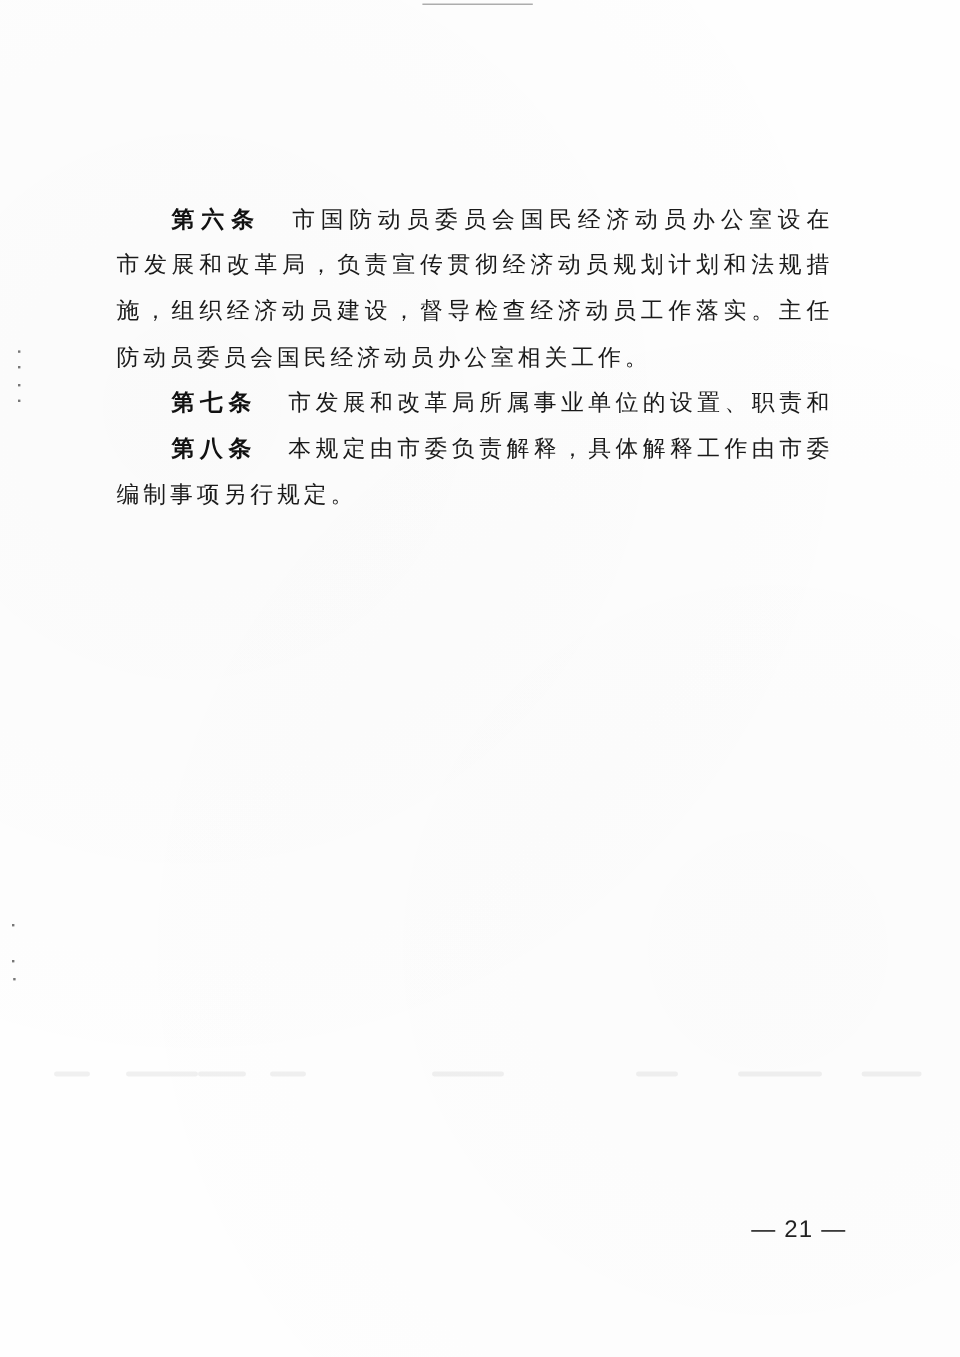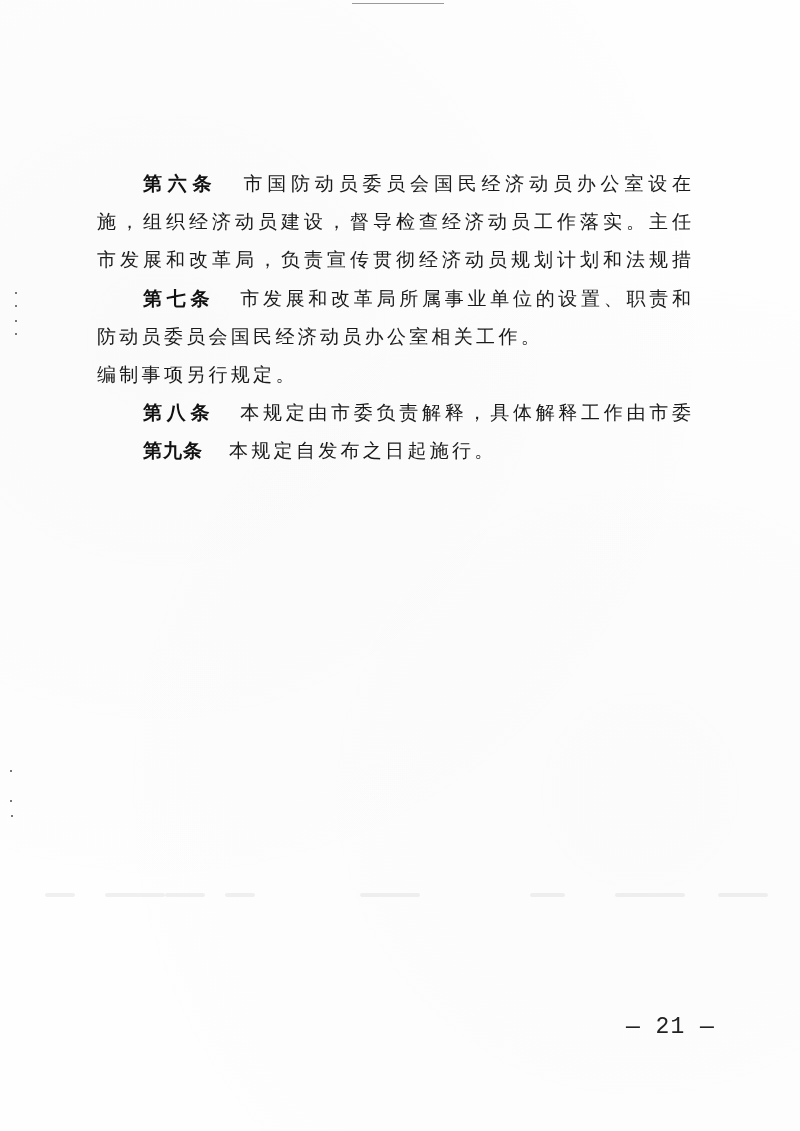--- a/index.html
+++ b/index.html
@@ -58,24 +58,24 @@
     font-family: "DejaVu Sans", "Liberation Sans", sans-serif;
     font-weight: bold;
     letter-spacing: 1px;
     margin-right: 26px;
     color: #111;
   }
   .page-number {
     position: absolute;
     left: 626px;
     top: 1014px;
-    font-size: 23px;
+    font-size: 20px;
     color: #222;
     letter-spacing: 1px;
-    font-family: Liberation Mono, monospace;
+    font-family: Liberation Sans, sans-serif;
   }
   .margin-mark {
     position: absolute;
     width: 2px;
     height: 2px;
     background: #777;
   }
   .bleed {
     position: absolute;
     top: 893px;
@@ -105,32 +105,29 @@
   <div class="bleed" style="left:360px;width:60px;"></div>
   <div class="bleed" style="left:530px;width:35px;"></div>
   <div class="bleed" style="left:615px;width:70px;"></div>
   <div class="bleed" style="left:718px;width:50px;"></div>
 
   <div class="body-text">
 
     <div class="line indent">
       <span class="article-no">第六条</span><span>市国防动员委员会国民经济动员办公室设在</span>
     </div>
+    <div class="line">市发展和改革局，负责宣传贯彻经济动员规划计划和法规措</div>
     <div class="line">施，组织经济动员建设，督导检查经济动员工作落实。主任</div>
-    <div class="line">市发展和改革局，负责宣传贯彻经济动员规划计划和法规措</div>
+    <div class="line last">防动员委员会国民经济动员办公室相关工作。</div>
+
     <div class="line indent">
       <span class="article-no">第七条</span><span>市发展和改革局所属事业单位的设置、职责和</span>
     </div>
-
-    <div class="line last">防动员委员会国民经济动员办公室相关工作。</div>
-    <div class="line last">编制事项另行规定。</div>
-
     <div class="line indent">
       <span class="article-no">第八条</span><span>本规定由市委负责解释，具体解释工作由市委</span>
     </div>
 
-    <div class="line indent last">
-      <span class="article-no">第九条</span><span>本规定自发布之日起施行。</span>
-    </div>
+    <div class="line last">编制事项另行规定。</div>
+
   </div>
 
   <div class="page-number">— 21 —</div>
 </div>
 
 </body></html>

